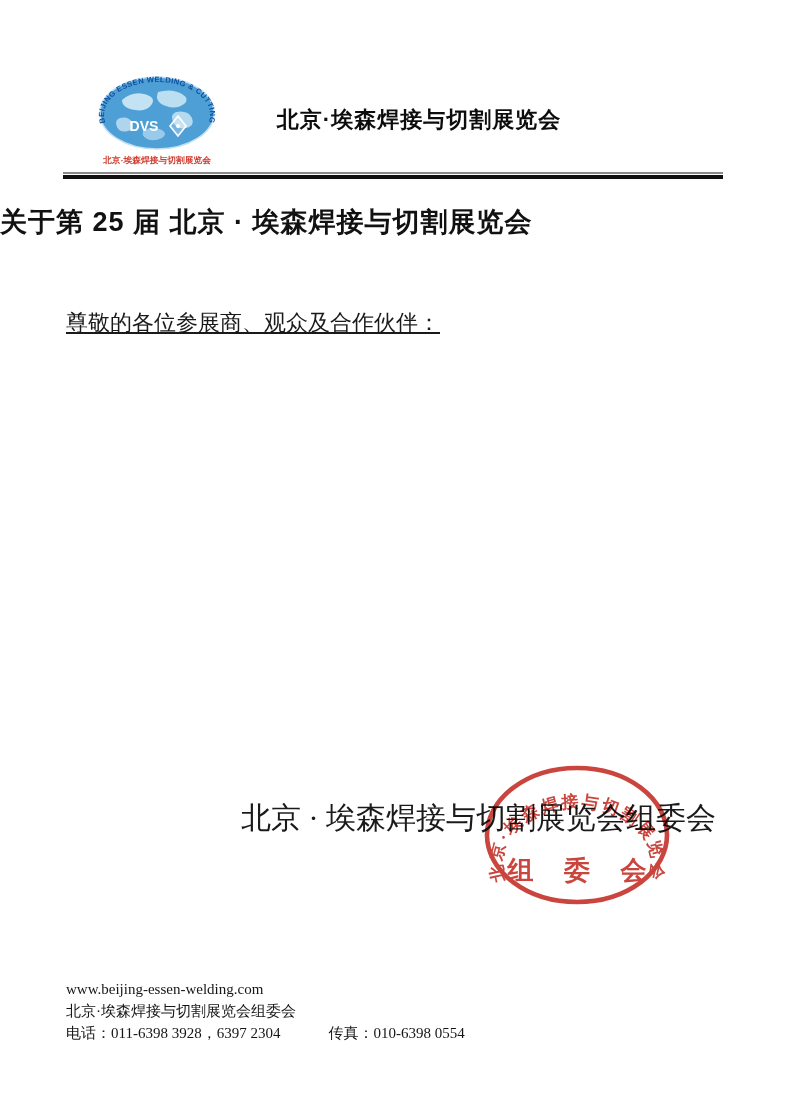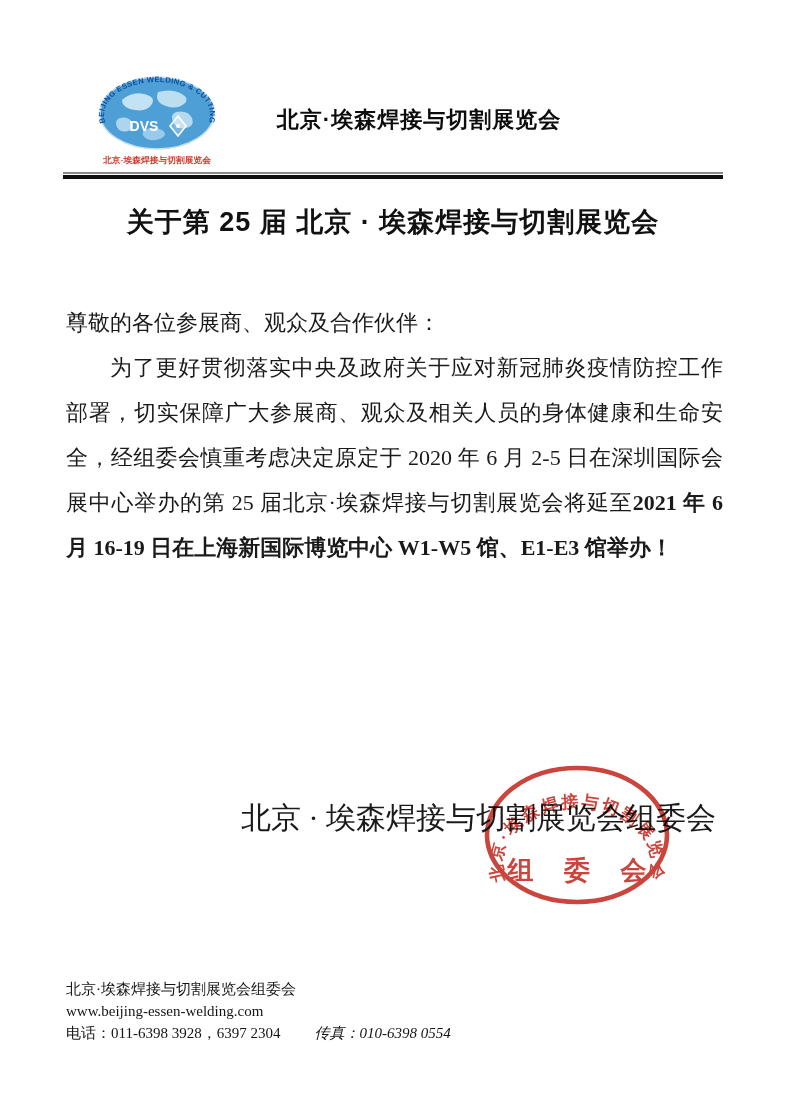--- a/index.html
+++ b/index.html
@@ -22,31 +22,31 @@
     line-height:24px;
   }
   .divider{
     position:absolute;left:63px;right:63px;top:172px;height:7px;
     background:linear-gradient(to bottom,#8a8a8a 0px,#8a8a8a 2px,#ffffff 2px,#ffffff 3px,#101010 3px,#101010 7px);
   }
 
   
   .notice-title{
     position:absolute;top:196px;left:0;width:100%;
-    text-align:center;font-weight:bold;font-size:27px;line-height:53px;
+    text-align:left;font-weight:bold;font-size:27px;line-height:53px;
     font-family:"Liberation Sans","DejaVu Sans",sans-serif;
     color:#111;letter-spacing:1px;
   }
 
   
   .body-text{
     position:absolute;left:66px;top:300px;width:657px;
     font-size:22px;line-height:45px;text-align:justify;
   }
-  .body-text p{margin:0;padding:0;}
+  .body-text p{margin:0;padding:0;text-decoration:underline;}
   .indent{text-indent:2em;}
   .body-text b{font-weight:bold;}
 
   
   .signature{
     position:absolute;right:70px;top:795px;text-align:right;
     font-size:30px;line-height:45px;z-index:1;
   }
   .signature .date{padding-right:8px;}
 
@@ -54,21 +54,21 @@
   .seal{
     position:absolute;left:477px;top:758px;width:200px;height:158px;
     z-index:2;mix-blend-mode:multiply;opacity:0.92;
   }
 
   
   .footer{
     position:absolute;left:66px;top:978px;
     font-size:15px;line-height:22px;color:#151515;
   }
-  .footer .fax{margin-left:34px;font-style:italic;}
+  .footer .fax{margin-left:48px;}
 </style>
 </head>
 <body>
 
 <div class="page">
 
   <svg class="logo" viewBox="0 0 130 94" xmlns="http://www.w3.org/2000/svg">
     <ellipse cx="65" cy="39" rx="57" ry="36" fill="#4d9fd6"></ellipse>
     <ellipse cx="65" cy="39" rx="57" ry="36" fill="none" stroke="#bfe0f2" stroke-width="1.5"></ellipse>
     <path d="M30,26 q10,-9 22,-6 q12,3 8,10 q-5,8 -17,6 q-13,-2 -13,-10 z" fill="#d8edf8" opacity="0.85"></path>
@@ -89,35 +89,34 @@
   <div class="header-title">北京·埃森焊接与切割展览会</div>
 
   <div class="divider"></div>
 
   <div class="notice-title">
     <div>关于第 25 届 北京 · 埃森焊接与切割展览会</div>
   </div>
 
   <div class="body-text">
     <p>尊敬的各位参展商、观众及合作伙伴：</p>
-    <p class="indent"><span>为了更好贯彻落实中央及政府关于应对新冠肺炎疫情防控工作部署，切实保障广大参展商、观众及相关人员的身体健康和生命安全，经组委会慎重考虑决定原定于 2020 年 6 月 2-5 日在深圳国际会展中心举办的第 25 届北京·埃森焊接与切割展览会将延至</span><b>2021 年 6 月 16-19 日在上海新国际博览中心 W1-W5 馆、E1-E3 馆举办！</b></p>
   </div>
 
   <div class="signature">
     <div>北京 · 埃森焊接与切割展览会组委会</div>
   </div>
 
   <svg class="seal" viewBox="0 0 200 158" xmlns="http://www.w3.org/2000/svg">
     <ellipse cx="100" cy="77" rx="90" ry="67" fill="none" stroke="#c5352c" stroke-width="4.6"></ellipse>
     <path d="M 27,117 A 75,55 0 1 1 173,117" id="sealArc" fill="none"></path>
     <text font-size="17" font-weight="bold" fill="#c5352c" letter-spacing="2.5">
       <textPath href="#sealArc" startOffset="50%" text-anchor="middle">北京·埃森焊接与切割展览会</textPath>
     </text>
     <text x="106" y="121" text-anchor="middle" font-size="26" font-weight="bold" fill="#c5352c" letter-spacing="12">组 委 会</text>
   </svg>
 
   <div class="footer">
+    <div>www.beijing-essen-welding.com</div>
     <div>北京·埃森焊接与切割展览会组委会</div>
-    <div>www.beijing-essen-welding.com</div>
     <div><span>电话：011-6398 3928，6397 2304</span><span class="fax">传真：010-6398 0554</span></div>
   </div>
 
 </div>
 
 </body></html>

